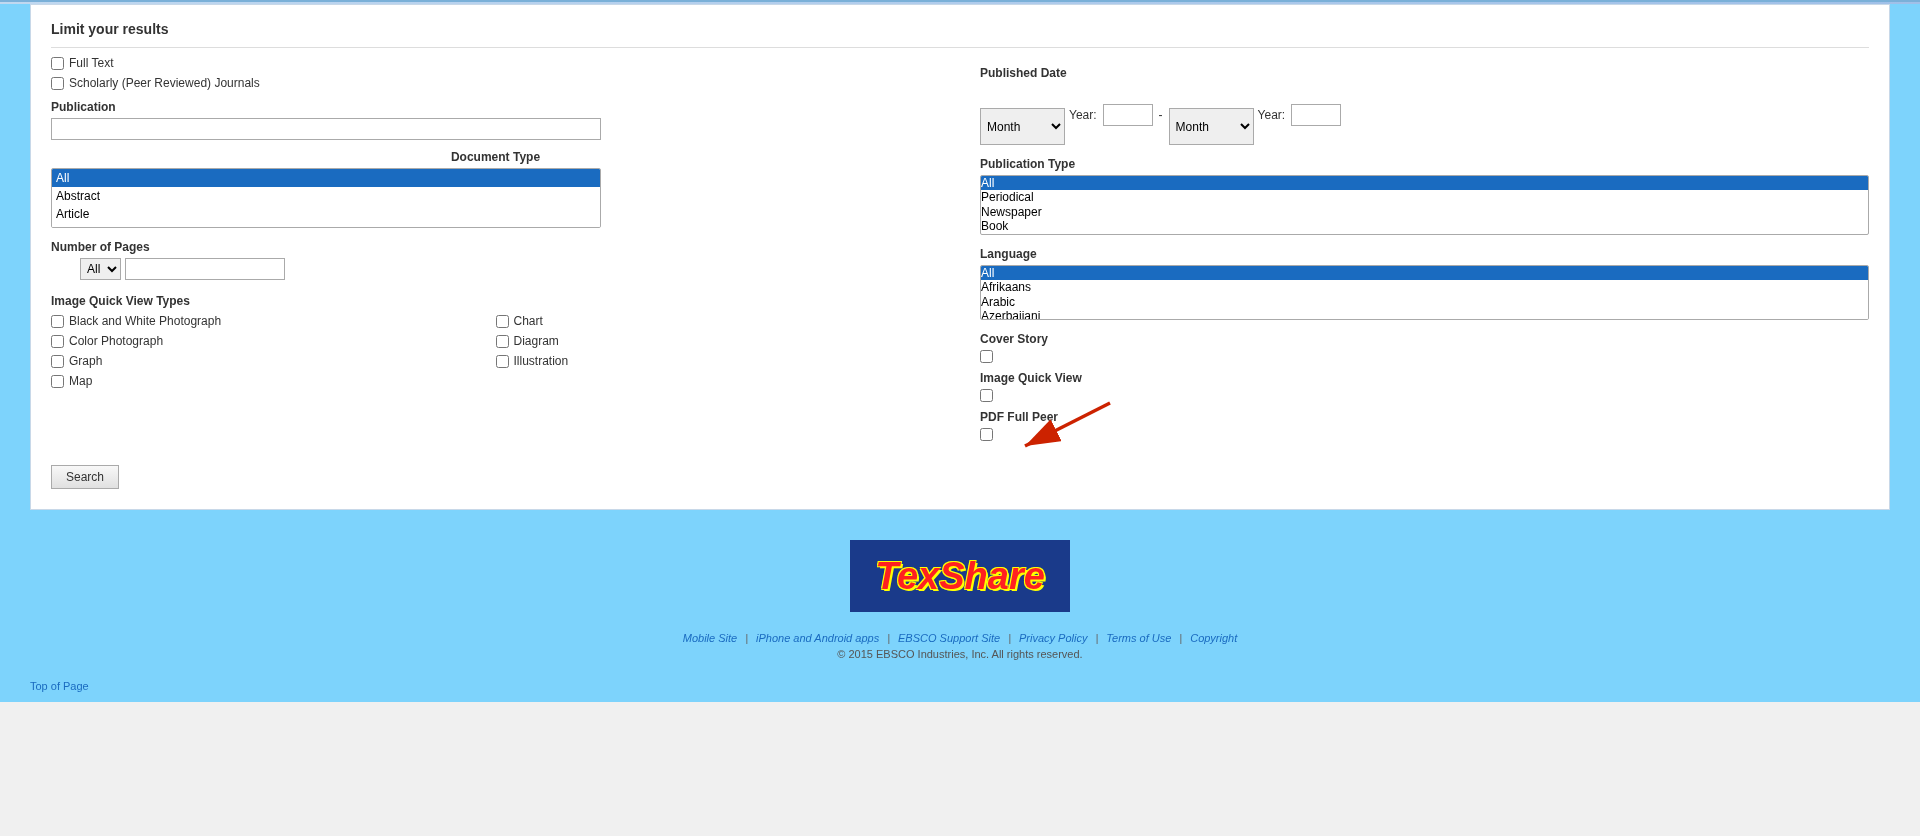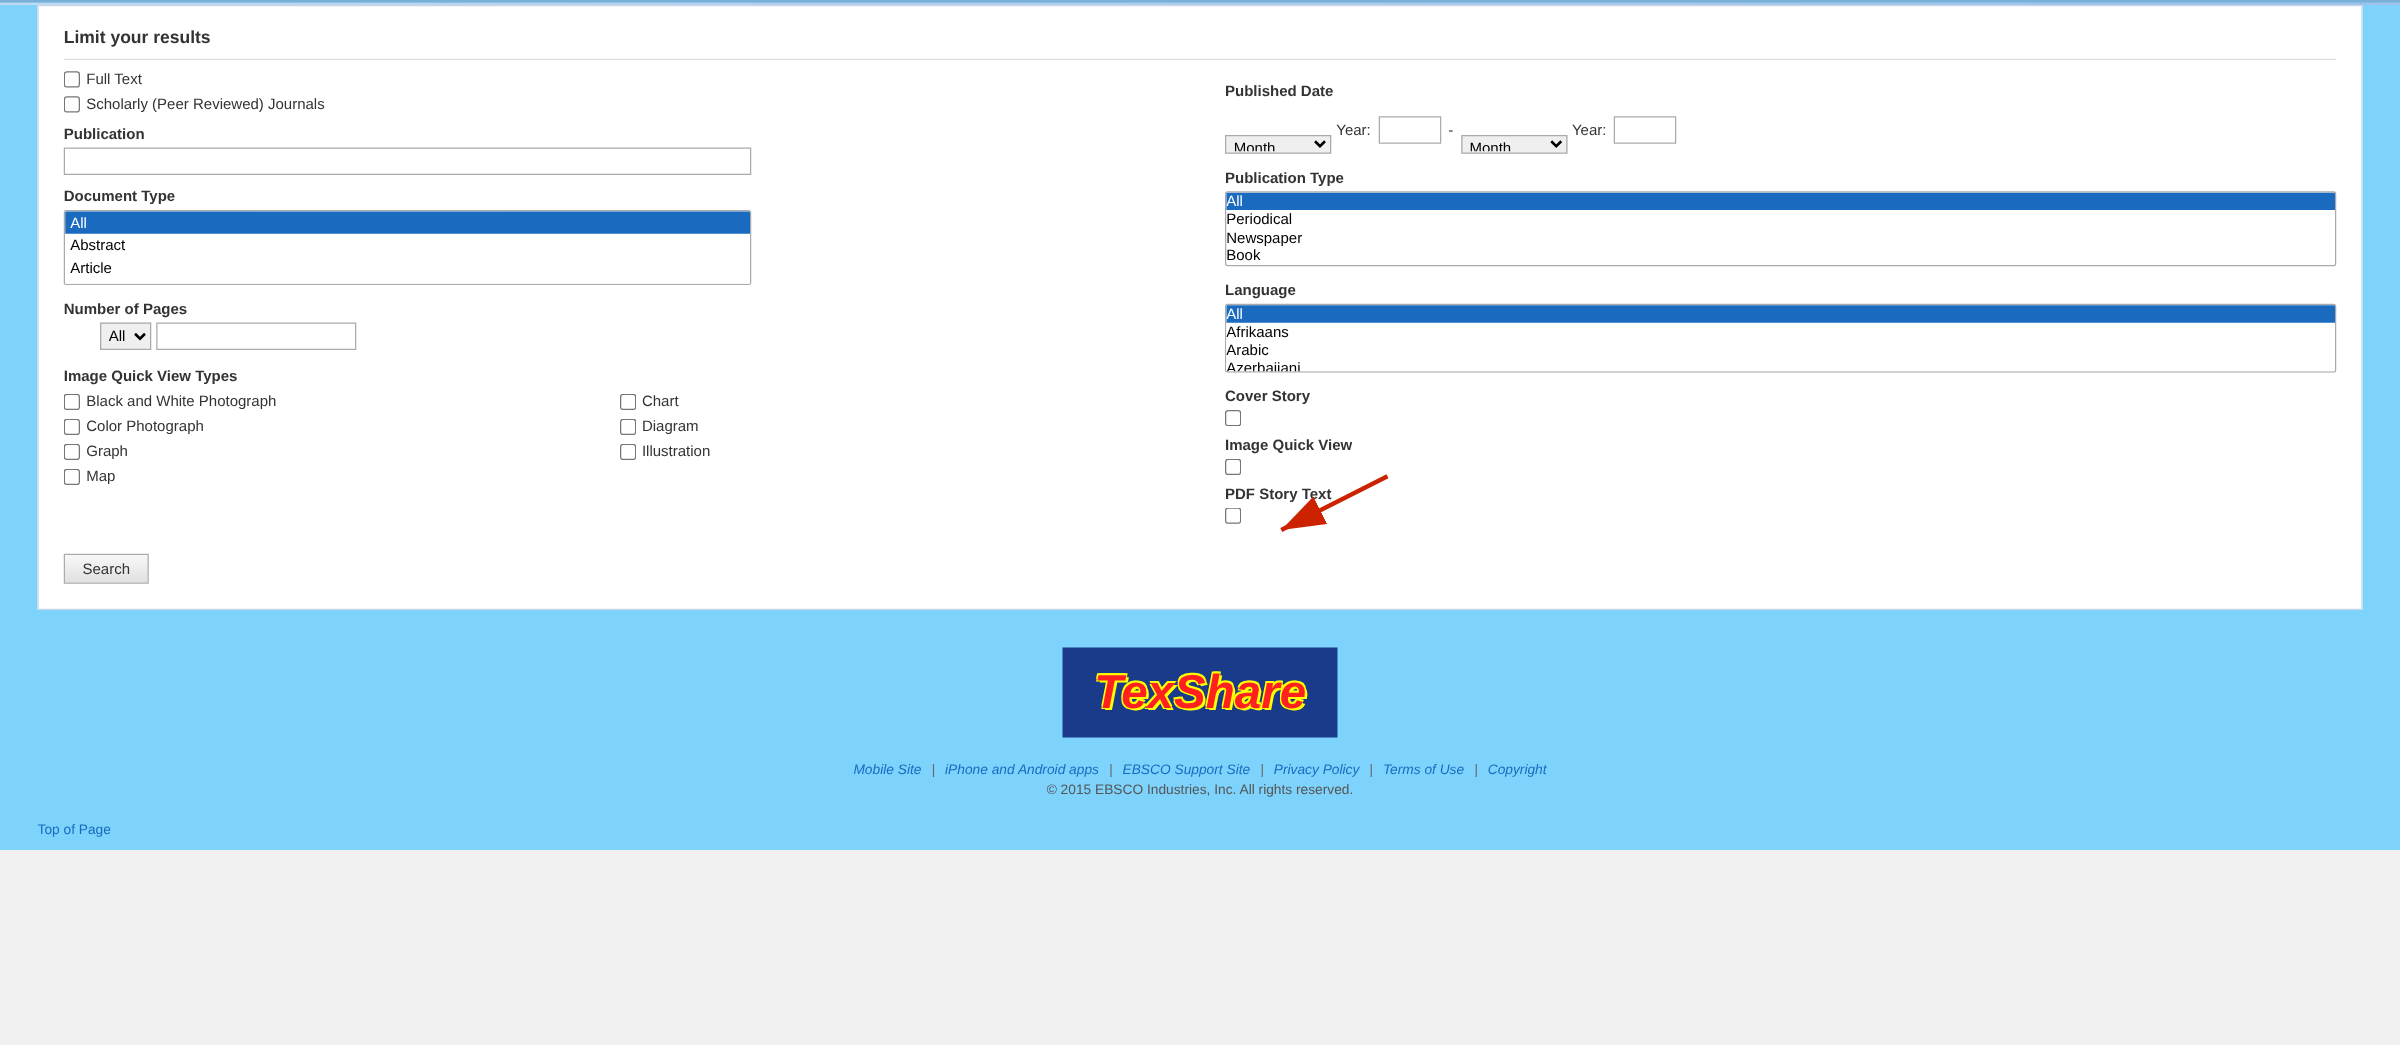--- a/index.html
+++ b/index.html
@@ -114,21 +114,21 @@
       padding: 2px 4px;
       font-size: 12px;
     }
     .published-date-row {
       display: flex;
       align-items: center;
       gap: 4px;
       margin-top: 4px;
     }
     .month-select {
-      height: 15px;
+      height: 37px;
       border: 1px solid #aaa;
       font-size: 12px;
       padding: 1px 2px;
       margin-top: 24px;
     }
     .year-input {
       width: 50px;
       height: 22px;
       border: 1px solid #aaa;
       padding: 2px 4px;
@@ -269,21 +269,21 @@
         <div class="checkbox-row" style="margin-top:6px;">
           <input type="checkbox" id="scholarly" style="">
           <label for="scholarly">Scholarly (Peer Reviewed) Journals</label>
         </div>
         
         
         <div class="field-label">Publication</div>
         <input type="text" class="text-input-full" style="">
         
         
-        <div class="field-label" style="">Document Type</div>
+        <div class="field-label" style="text-align:center;">Document Type</div>
         <select class="listbox" multiple="" size="4">
           <option value="All" selected="" style="background:#1a6bc0;color:#fff;">All</option>
           <option value="Abstract">Abstract</option>
           <option value="Article">Article</option>
           <option value="Bibliography">Bibliography</option>
         </select>
         
         
         <div class="field-label" style="margin-top:12px;">Number of Pages</div>
         <div class="pages-row">
@@ -407,21 +407,21 @@
           <input type="checkbox" id="cover-story" style="">
         </div>
         
         
         <div class="field-label" style="margin-top:8px;">Image Quick View</div>
         <div class="checkbox-row">
           <input type="checkbox" id="image-quick-view" style="">
         </div>
         
         
-        <div class="field-label" style="margin-top:8px;">PDF Story Text</div>
+        <div class="field-label" style="margin-top:8px;">PDF Full Peer</div>
         <div style="position:relative; display:inline-block;">
           <div class="checkbox-row">
             <input type="checkbox" id="pdf-full-text" style="">
           </div>
           
           <svg style="position:absolute; left:20px; top:-30px; width:120px; height:60px;" viewBox="0 0 120 60">
             <defs>
               <marker id="arrowhead" markerWidth="10" markerHeight="7" refX="10" refY="3.5" orient="auto">
                 <polygon points="0 0, 10 3.5, 0 7" fill="#cc2200"></polygon>
               </marker>

